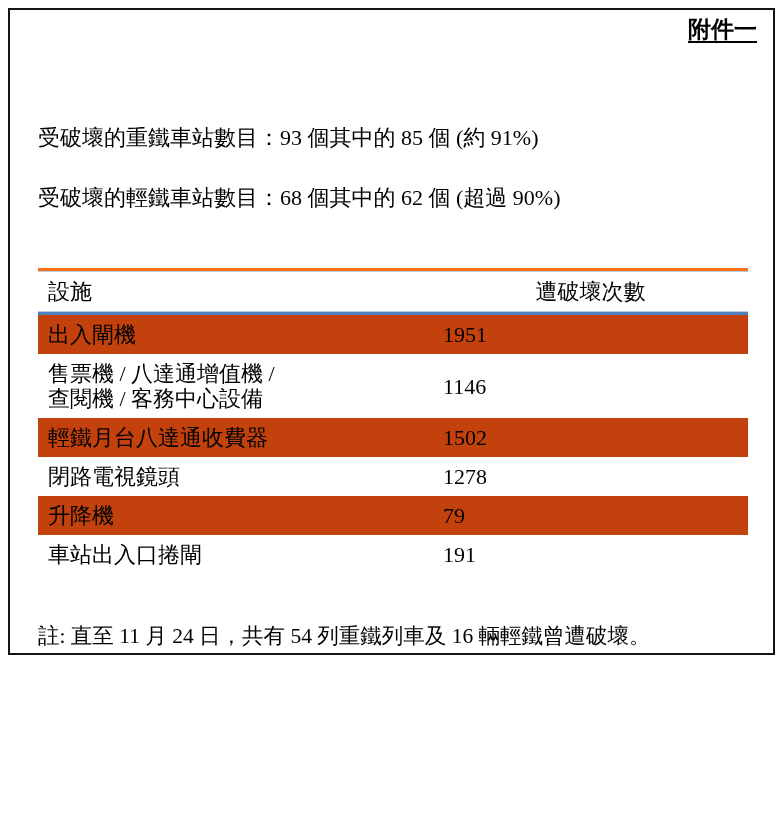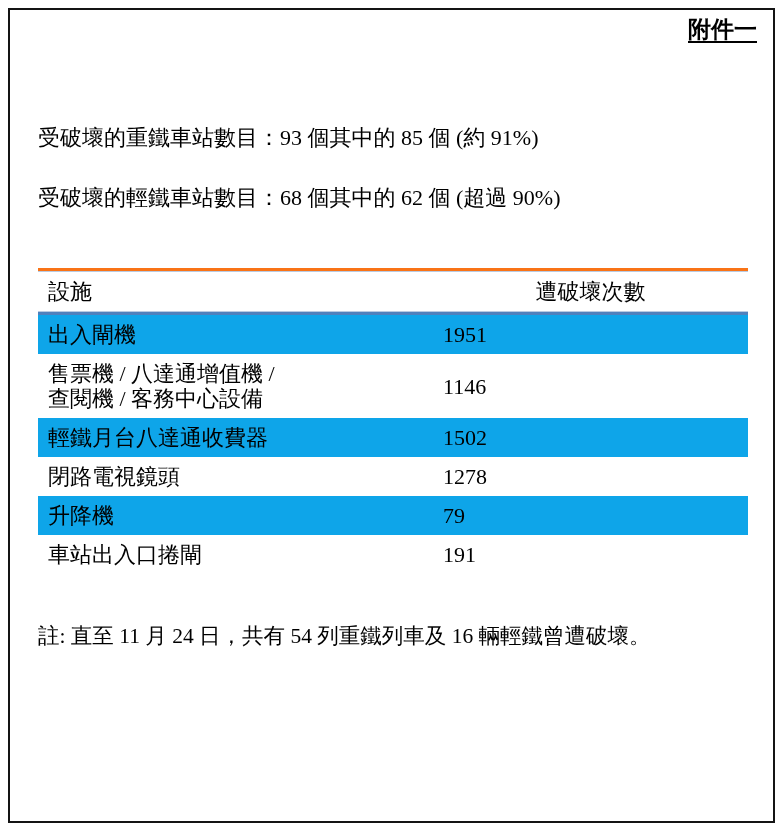--- a/index.html
+++ b/index.html
@@ -9,21 +9,21 @@
     width: 783px;
     height: 831px;
     font-family: "Liberation Serif", "DejaVu Serif", serif;
     color: #000000;
   }
   .frame {
     position: absolute;
     left: 8px;
     top: 8px;
     width: 767px;
-    height: 815px;
+    height: 647px;
     border: 2px solid #141414;
     box-sizing: border-box;
     background: #ffffff;
     overflow: hidden;
   }
   .annex {
     text-align: right;
     margin: 6px 16px 0 0;
     font-size: 23px;
     font-weight: bold;
@@ -66,21 +66,21 @@
     line-height: 26px;
   }
   table.facilities th.count-col { text-align: center; }
   table.facilities td {
     padding: 7px 10px;
     line-height: 25px;
     vertical-align: middle;
   }
   table.facilities td.facility { text-align: left; white-space: pre-line; }
   table.facilities td.count { }
-  table.facilities tr.shaded td { background: #0ea5e9; }
+  table.facilities tr.shaded td { background: #c2410c; }
   .note {
     margin: 48px 0 11px 28px;
     font-size: 21.5px;
     line-height: 28px;
   }
 </style>
 </head>
 <body>
 
 <div class="frame">

